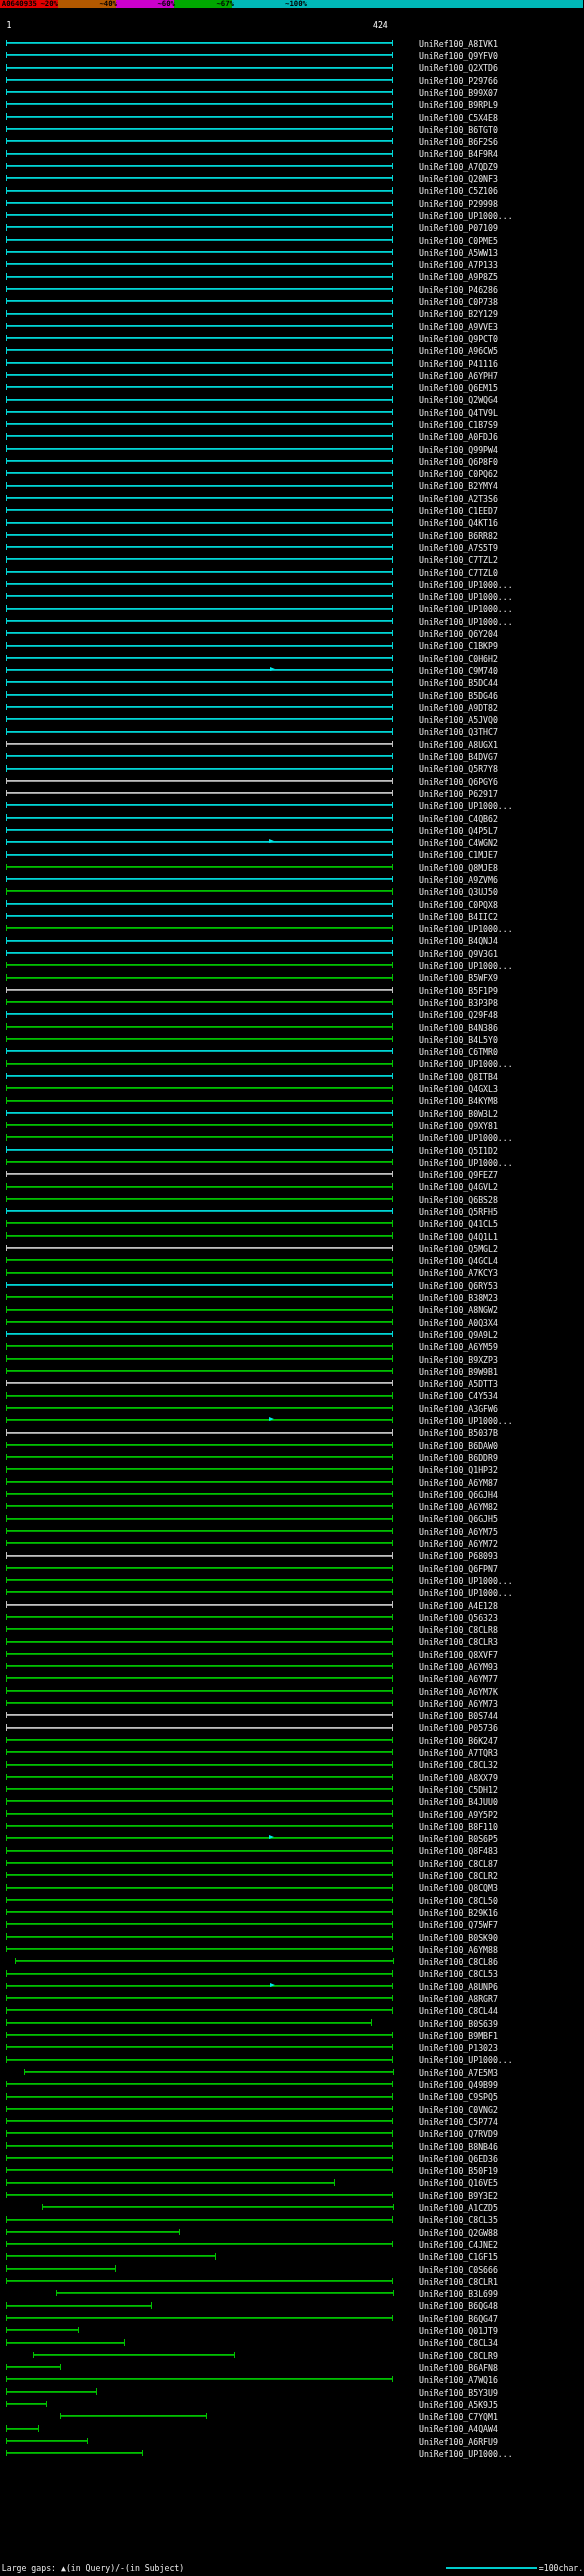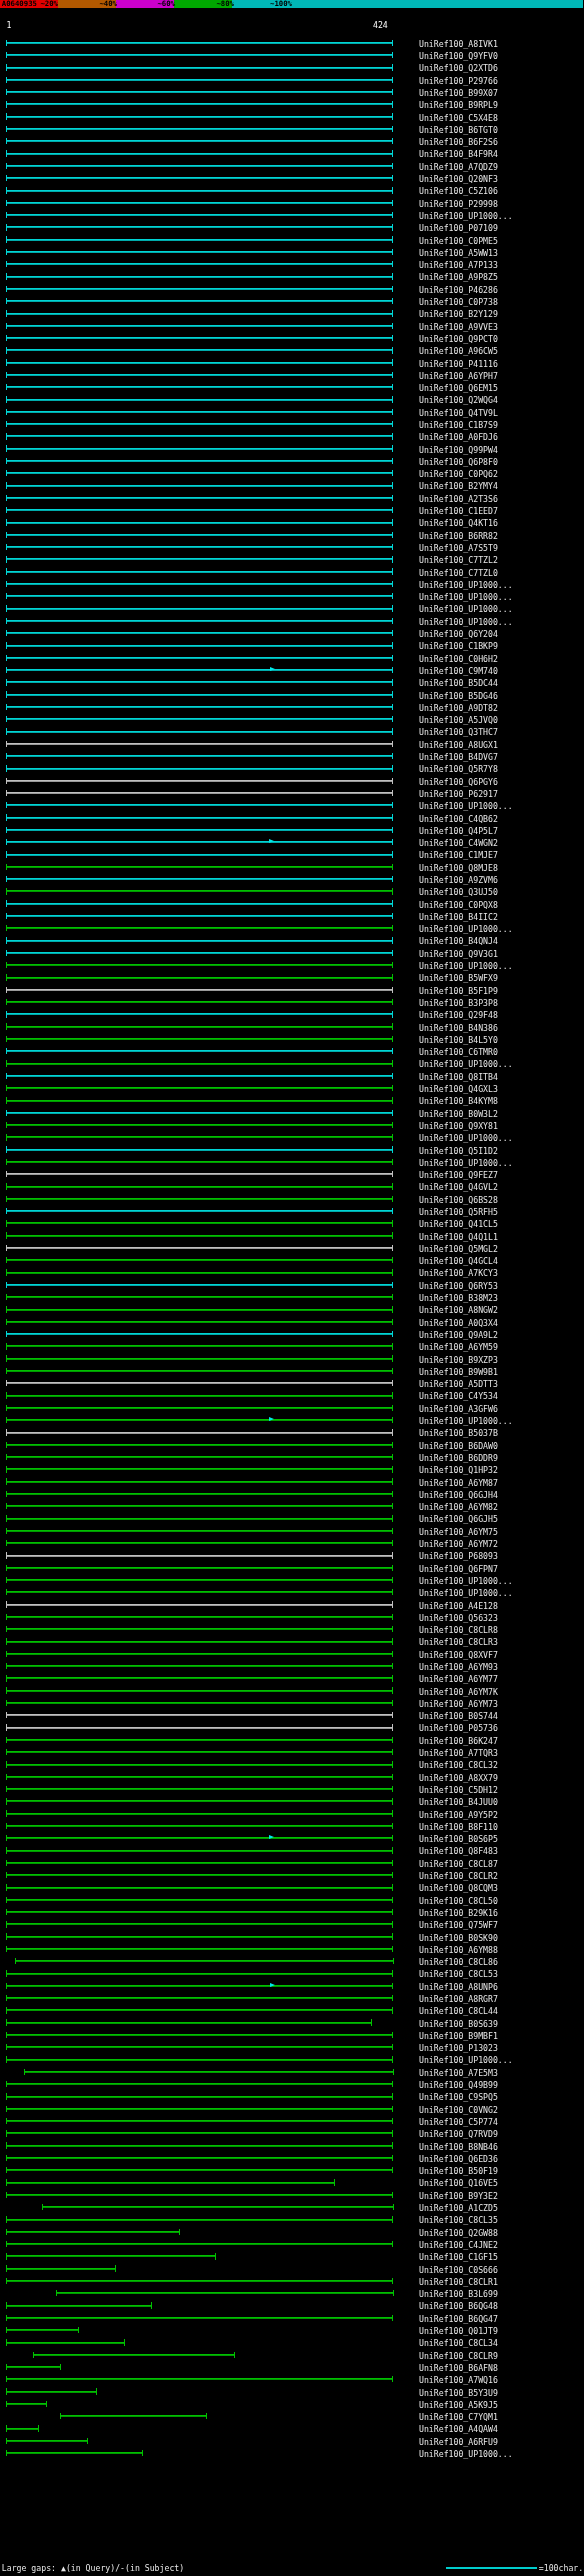--- a/index.html
+++ b/index.html
@@ -1268,16 +1268,16 @@
     <span>=100char.</span>
   </span>
 </div>
 
   <div class="scale-label" style="left: 58px;">~20%</div>
 
   <div class="scale-label" style="left: 117px;">~40%</div>
 
   <div class="scale-label" style="left: 175px;">~60%</div>
 
-  <div class="scale-label" style="left: 234px;">~80%</div>
-
-  <div class="scale-label" style="left: 292px;">~100%</div>
+  <div class="scale-label" style="left: 234px;">~67%</div>
+
+  <div class="scale-label" style="left: 307px;">~100%</div>
 
 
 </body></html>

